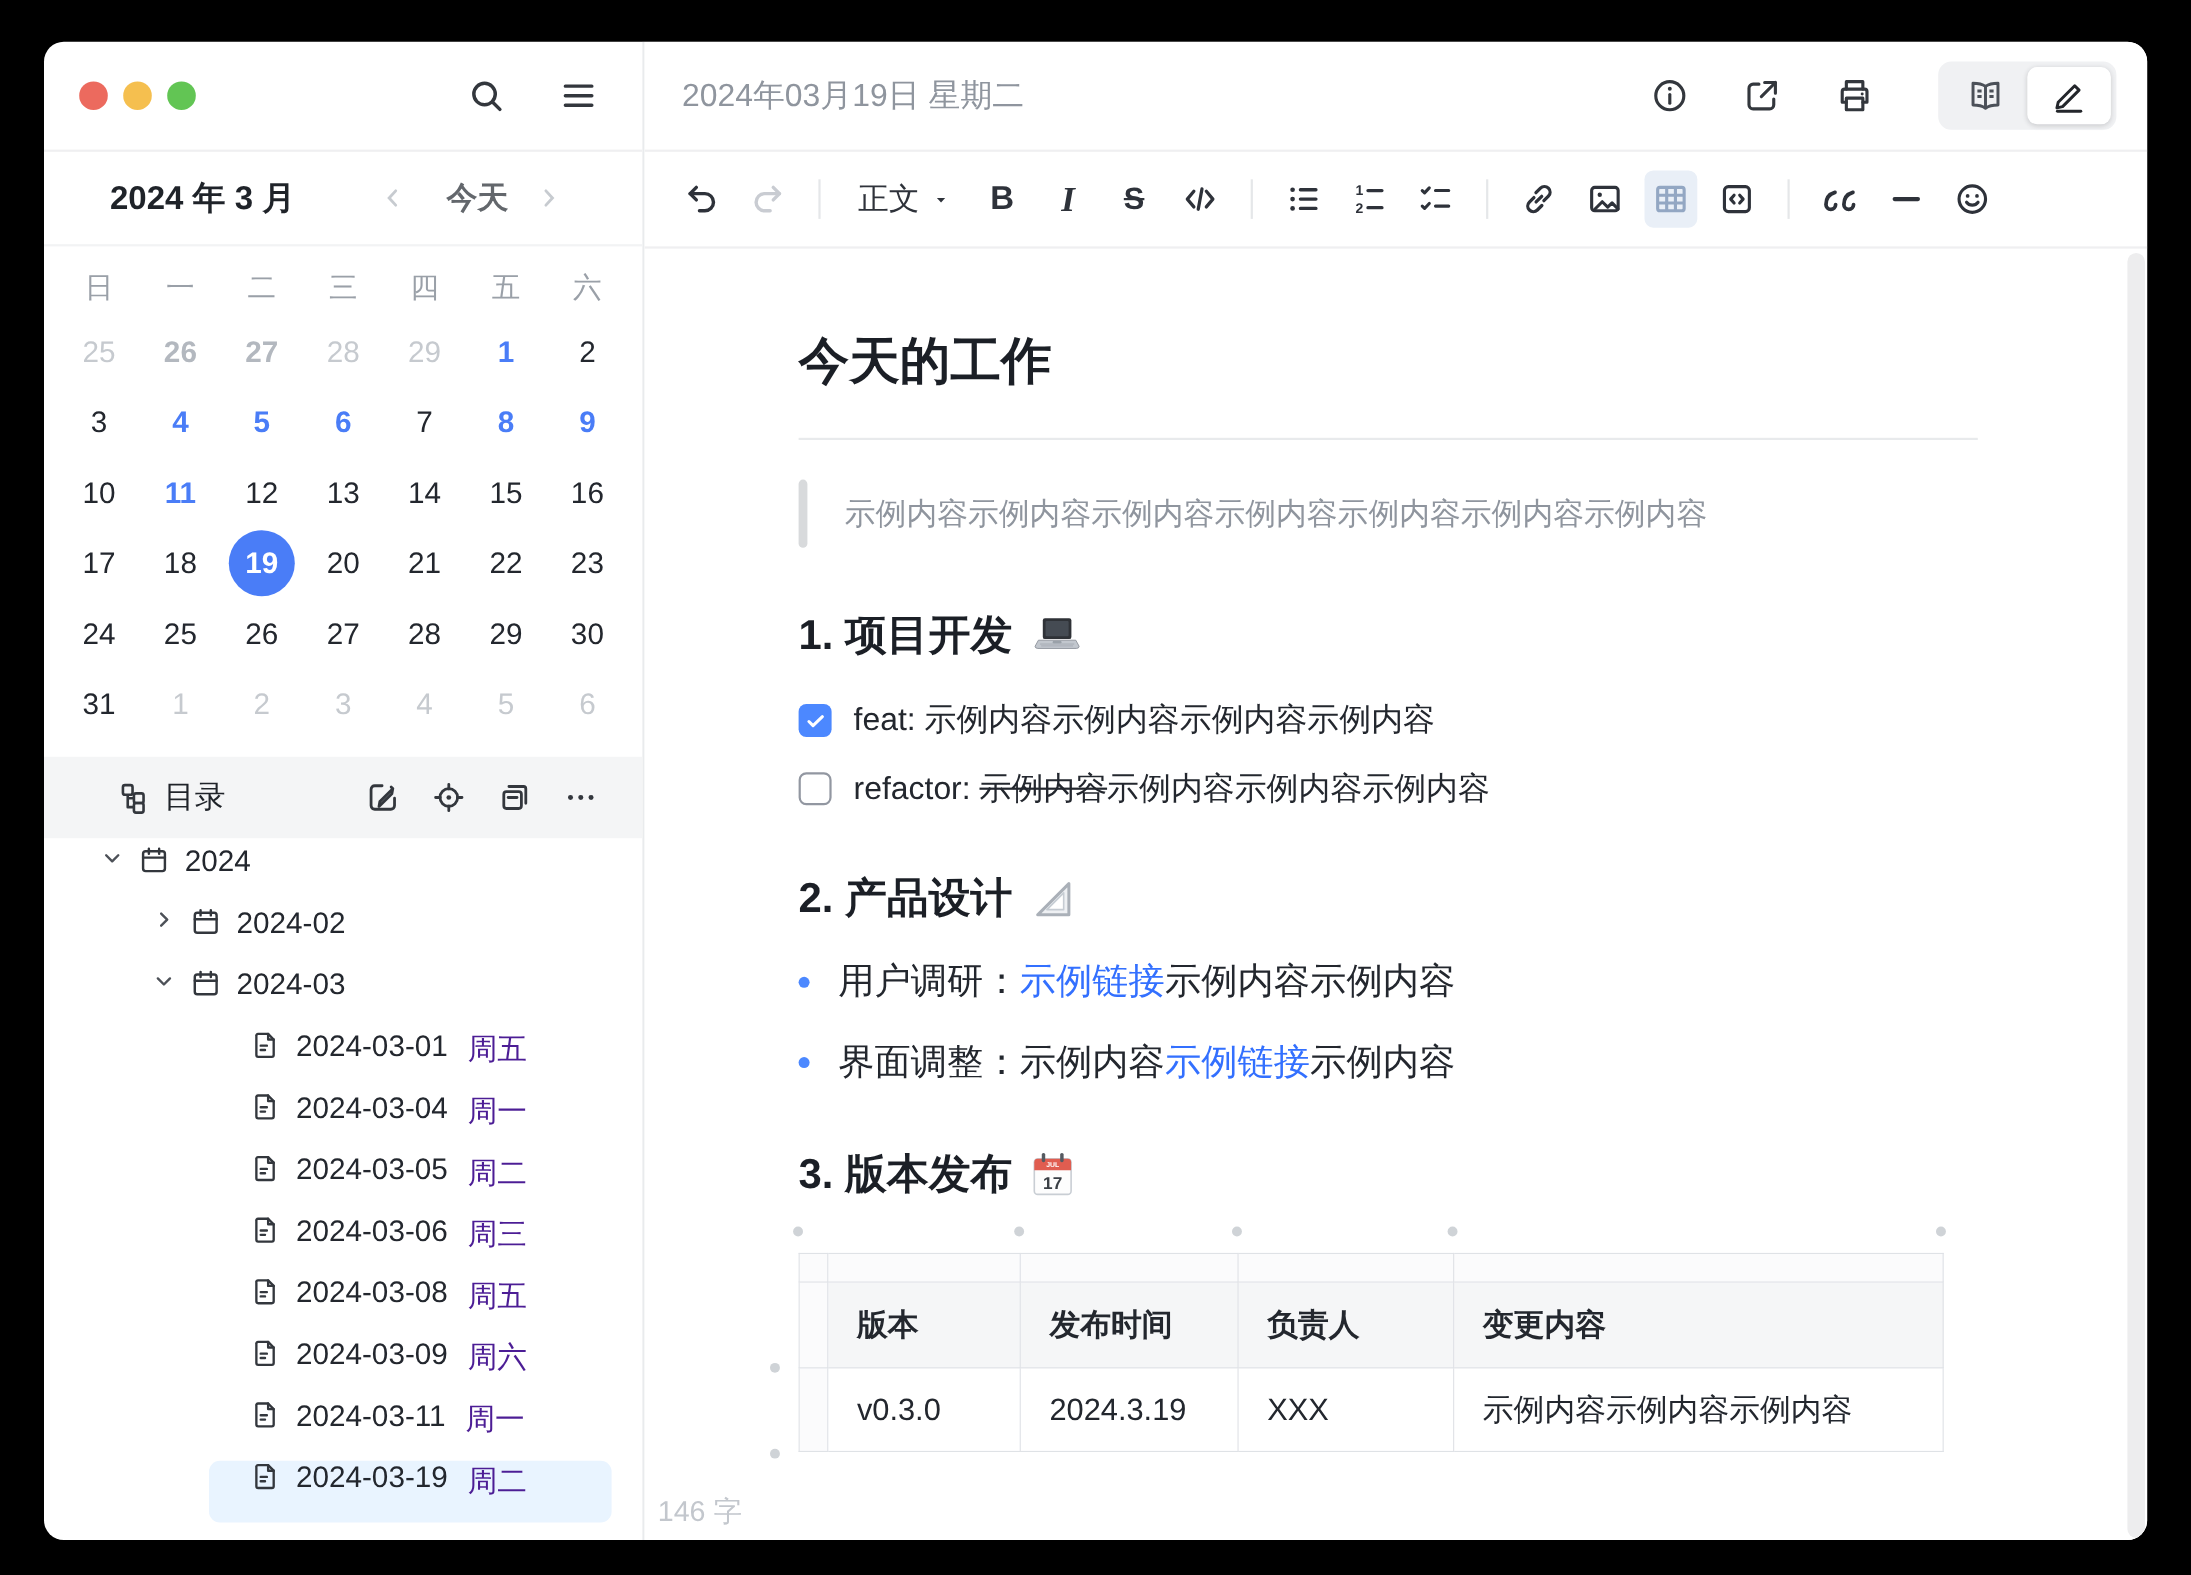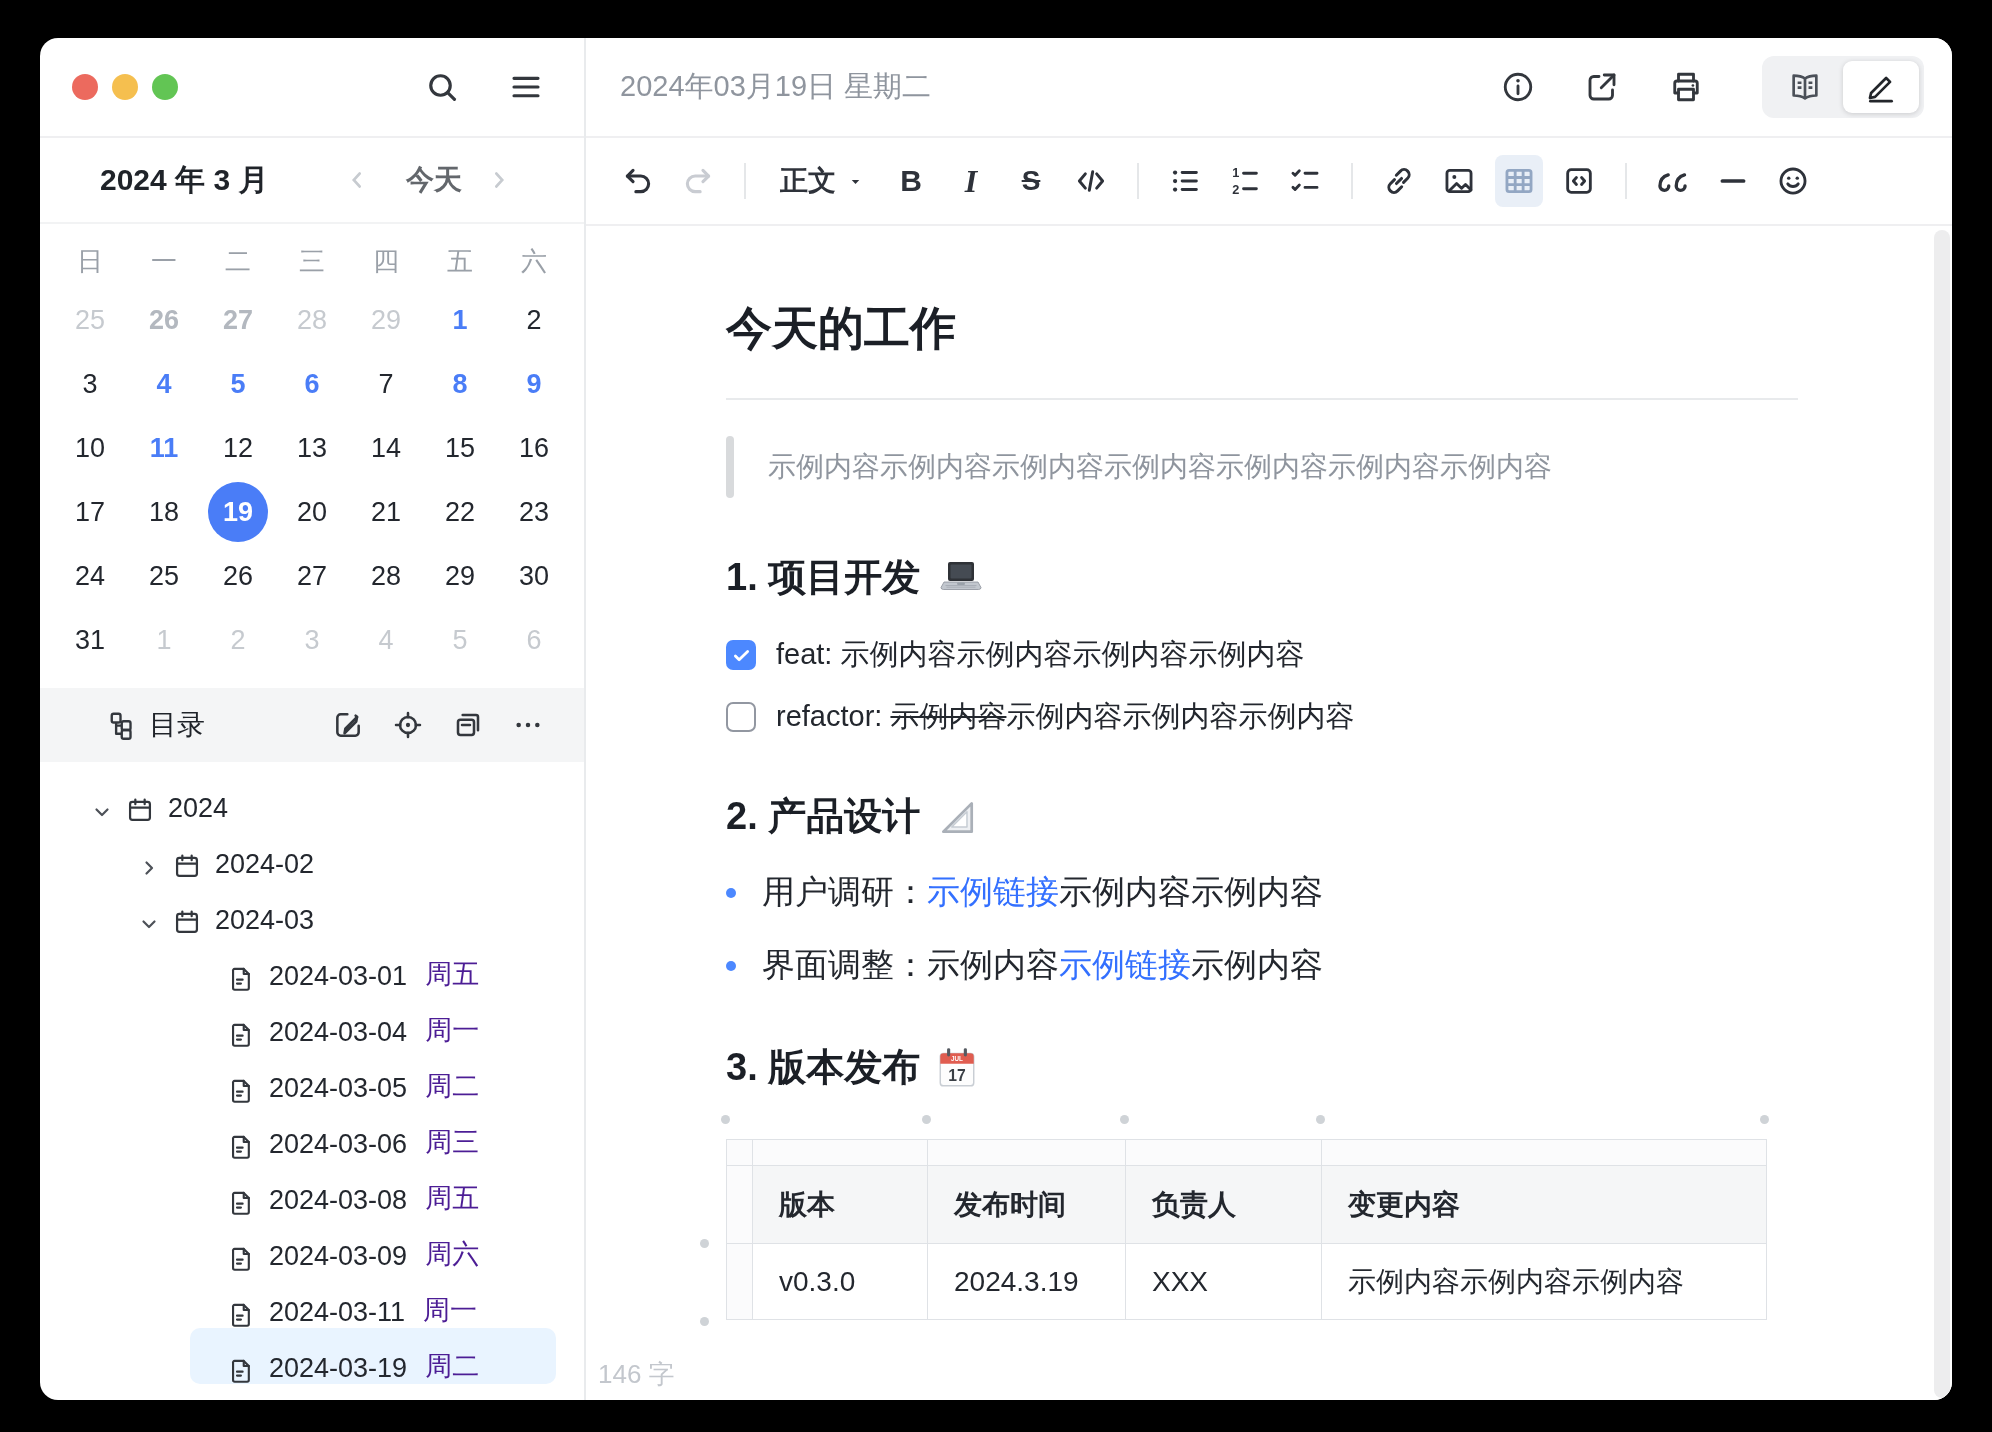--- a/index.html
+++ b/index.html
@@ -32,21 +32,21 @@
   .cc[data-state="om-note"]{color:#b3b8bf;font-weight:700}
   .cc[data-state="note"]{color:#4a7df7;font-weight:700}
   .cc[data-state="today"]{color:#fff;font-weight:700;z-index:1}
   .cc[data-state="today"]::before{content:"";position:absolute;width:60px;height:60px;border-radius:50%;background:#4a7df7;z-index:-1}
 
   .dir-bar{height:74px;min-height:74px;background:#f4f5f6;display:flex;align-items:center;padding:0 40px}
   .dir-label{font-size:28px;color:#1f2329;margin-left:11px}
   .dir-bar .icon-btn{margin-left:28px}
 
   .tree{flex:1;padding-top:6px;overflow:hidden}
-  .trow{height:56px;display:flex;align-items:flex-end;font-size:27px;color:#23272e;cursor:pointer}
+  .trow{height:56px;display:flex;align-items:flex-start;font-size:27px;color:#23272e;cursor:pointer}
   .lvl0{padding-left:50px}
   .lvl1{padding-left:97px}
   .chev{color:#4d5158;margin-right:12px;display:flex}
   .fold-ic{color:#33373d;margin-right:14px;display:flex}
   .frow{margin-left:150px;margin-right:28px;padding-left:38px;border-radius:10px}
   .frow .fold-ic{margin-right:14px}
   .meta{margin-left:18px;color:#4c1d95}
   .frow.sel{background:#e9f4ff}
 
   
@@ -59,21 +59,21 @@
   .seg-btn.active{background:#fff;box-shadow:0 1px 5px rgba(31,35,41,.18);color:#23262b}
 
   .m-toolbar{height:88px;min-height:88px;border-bottom:2px solid #efeff1;display:flex;align-items:center;padding-left:28px;gap:12px}
   .tb{min-width:48px;height:52px;display:flex;align-items:center;justify-content:center;border-radius:8px;color:#2e323a;cursor:pointer}
   .tb.disabled{color:#c9ccd2}
   .tb.tb-active{background:#e9eff7;color:#93a7c3}
   .tb-div{width:2px;height:36px;background:#e5e7e9;margin:0 10px}
   .tb-b{font-size:30px;font-weight:700}
   .tb-i{font-family:"Liberation Serif","DejaVu Serif",serif;font-style:italic;font-size:32px;font-weight:600}
   .tb-s{font-size:28px;font-weight:600;text-decoration:line-through}
-  .para{display:flex;gap:12px;font-size:28px;font-weight:700;padding:0 12px}
+  .para{display:flex;gap:12px;font-size:28px;font-weight:400;padding:0 12px}
 
   .content{flex:1;overflow:hidden;position:relative;padding:72px 0 0 140px}
   .doc-title{font-size:46px;font-weight:700;color:#1b1f26}
   .doc-hr{width:1072px;height:2px;background:#e8eaec;margin-top:38px}
   .quote{margin-top:36px;display:flex;align-items:stretch}
   .qbar{width:8px;background:#d8dadc;border-radius:4px}
   .qtext{margin-left:34px;font-size:28px;color:#8f959e;line-height:62px}
   .h2{margin-top:54px;font-size:38px;font-weight:700;color:#1b1f26;display:flex;align-items:center}
   .h2 .emoji{margin-left:16px;display:flex}
   .task{margin-top:32px;display:flex;align-items:center;font-size:29px}

